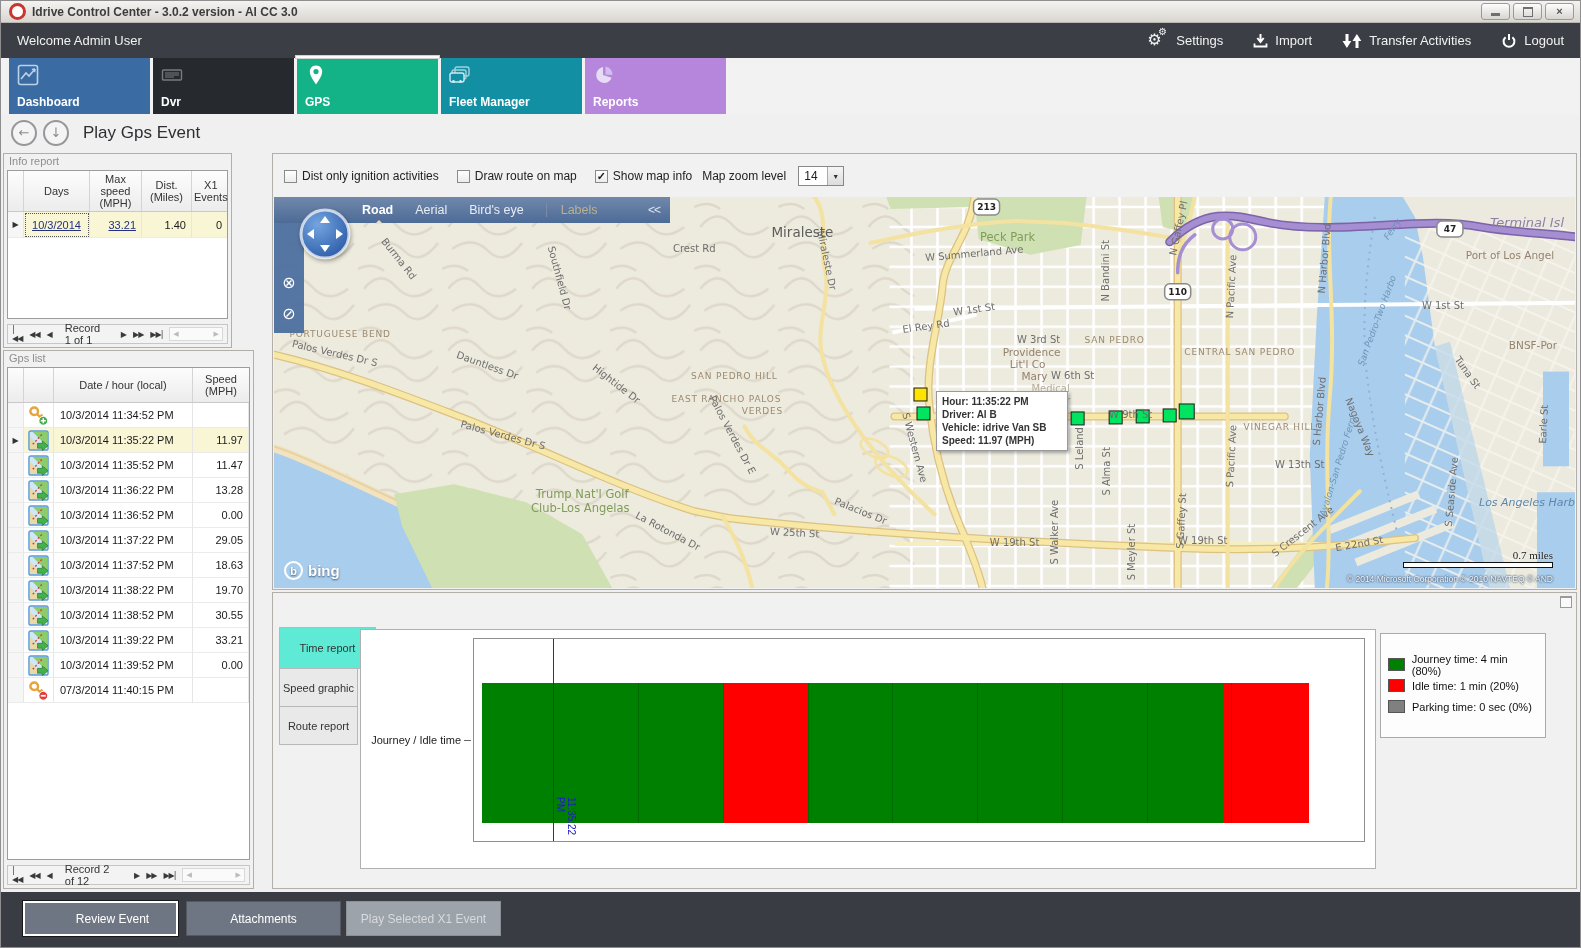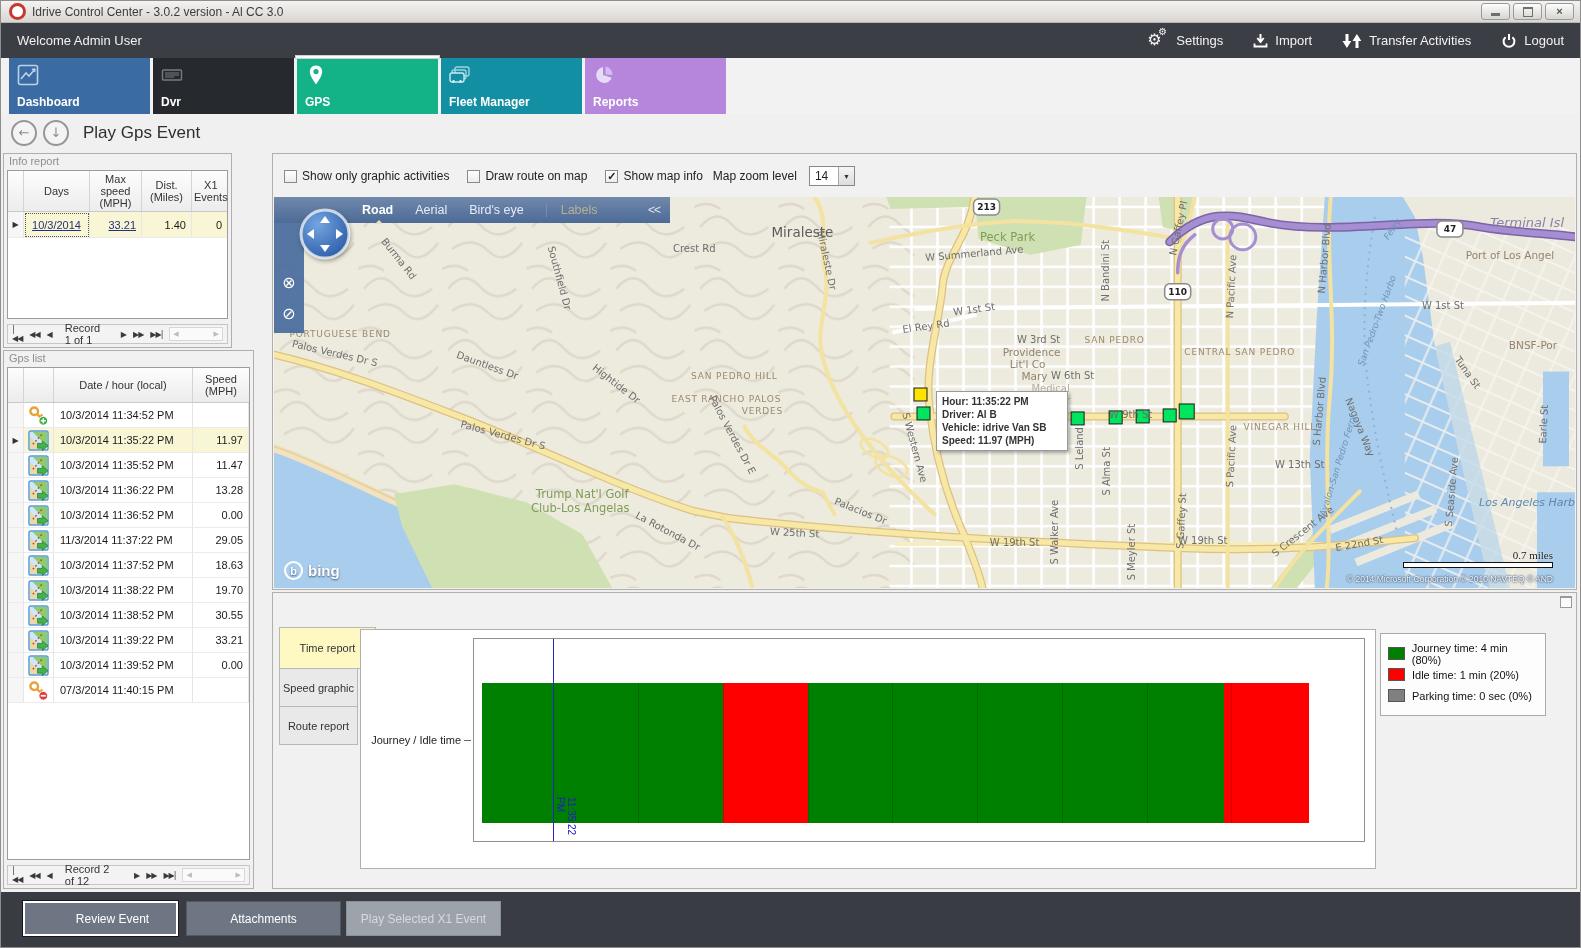--- a/index.html
+++ b/index.html
@@ -4,21 +4,21 @@
 <style>
   html,body{margin:0;padding:0;background:#cfcfcf;}
   body{width:1581px;height:948px;position:relative;font-family:"Liberation Sans",sans-serif;overflow:hidden;
        -webkit-font-smoothing:antialiased;}
   .app{position:absolute;inset:0;background:#f0f0f0;border:1px solid #8e8e8e;box-sizing:border-box;}
 
   
   .titlebar{position:absolute;left:0;top:0;right:0;height:22px;background:linear-gradient(#f4f3f1,#d9d6d1);
             border-bottom:1px solid #b9b6b1;display:flex;align-items:center;padding:0 6px;box-sizing:border-box;}
   .applogo{width:11px;height:11px;border:3px solid #c8372f;border-radius:50%;background:#fff;margin:0 6px 0 2px;}
-  .apptitle{font-size:12px;font-weight:normal;color:#3c3c3c;}
+  .apptitle{font-size:12px;font-weight:bold;color:#3c3c3c;}
   .wincontrols{margin-left:auto;display:flex;gap:3px;}
   .winbtn{width:27px;height:15px;border:1px solid #9a99a0;border-radius:3px;background:linear-gradient(#fdfdfd,#d7d5d1);
           display:flex;align-items:center;justify-content:center;font-size:10px;color:#555;line-height:1;}
   .winbtn .mini{width:9px;height:3px;background:#6f6f6f;margin-top:6px;}
   .winbtn .maxi{width:8px;height:7px;border:1px solid #6f6f6f;border-top-width:2px;}
   .winbtn.close{font-size:11px;font-weight:bold;color:#555;}
 
   
   .topbar{position:absolute;left:0;top:22px;right:0;height:35px;background:#3b3e44;display:flex;align-items:center;
           padding:0 16px;box-sizing:border-box;color:#f2f2f2;}
@@ -125,32 +125,32 @@
   .mapscale .sb{margin-top:1px;height:4px;border:1px solid #111;background:#fff;}
   .mapcopy{position:absolute;right:22px;bottom:4px;font-size:8.5px;color:#f2f4f8;text-shadow:0 0 2px #3a4e68,0 0 2px #3a4e68;}
   .maptip{position:absolute;left:662px;top:194px;width:120px;background:#fff;border:1px solid #9a9a9a;
           box-shadow:2px 2px 3px rgba(0,0,0,.3);padding:3px 5px;font-size:10px;font-weight:bold;color:#333;line-height:13px;white-space:nowrap;}
 
   
   .vtabs{position:absolute;left:6px;top:34px;width:79px;}
   .vtab{height:38px;background:#e9e9e9;border:1px solid #b8b8b8;border-top-width:0;display:flex;align-items:center;
         justify-content:center;font-size:11px;color:#333;box-sizing:border-box;}
   .vtab:first-child{border-top-width:1px;}
-  .vtab.active{background:#fef9c3;width:97px;height:42px;}
+  .vtab.active{background:#5eead4;width:97px;height:42px;}
   .chart-box{position:absolute;left:87px;top:36px;width:1014px;height:238px;background:#fff;border:1px solid #b0b0b0;}
   .ylabel{position:absolute;left:0;top:104px;width:100px;text-align:right;font-size:11px;color:#222;}
   .ytick{position:absolute;left:103px;top:110px;width:7px;height:1px;background:#666;}
   .plot{position:absolute;left:112px;top:8px;right:10px;bottom:26px;border:1px solid #8f8f8f;}
   .bar{position:absolute;left:0.9%;top:22%;width:92.9%;height:69%;display:flex;}
   .seg{height:100%;}
   .gridline{position:absolute;top:0;bottom:0;width:1px;background:rgba(0,0,0,.16);}
   .markerline{position:absolute;top:0;bottom:0;width:1px;background:#2626c8;}
   .markerlabel{position:absolute;top:78%;writing-mode:vertical-rl;font-size:10px;color:#2020c0;background:rgba(255,255,255,.0);}
   .legend{position:absolute;right:30px;top:40px;width:166px;border:1px solid #aaa;background:#fdfdfd;
-          padding:9px 7px;box-sizing:border-box;margin-left:15px;}
+          padding:20px 7px;box-sizing:border-box;margin-left:15px;}
   .lrow{display:flex;align-items:center;gap:7px;font-size:11px;color:#111;height:21px;}
   .lsw{width:17px;height:13px;border:1px solid #555;box-sizing:border-box;}
 
   
   .footer{position:absolute;left:0;bottom:0;right:0;height:55px;background:#393c42;}
   .fbtn{position:absolute;top:9px;height:35px;width:155px;display:flex;align-items:center;justify-content:center;
         font-size:12px;color:#fff;background:#6f7683;box-sizing:border-box;}
   .fbtn.focusring{border:2px solid #fff;box-shadow:0 0 0 1px #17181c;padding-left:24px;}
   .fbtn.plain{border:1px solid #55595f;}
   .fbtn.disabled{background:#9da3ab;color:#d7dade;border:1px solid #8b9097;}
@@ -379,21 +379,21 @@
               <div class="gc cd">10/3/2014 11:36:52 PM</div>
               <div class="gc cs">0.00</div>
             </div>
             <div class="grow">
               <div class="gc cm"></div>
               <div class="gc ci">
                 <svg class="ric" viewBox="0 0 22 22">
                   <use href="#sym-gps"></use>
                 </svg>
               </div>
-              <div class="gc cd">11/3/2014 11:37:22 PM</div>
+              <div class="gc cd">10/3/2014 11:37:22 PM</div>
               <div class="gc cs">29.05</div>
             </div>
             <div class="grow">
               <div class="gc cm"></div>
               <div class="gc ci">
                 <svg class="ric" viewBox="0 0 22 22">
                   <use href="#sym-gps"></use>
                 </svg>
               </div>
               <div class="gc cd">10/3/2014 11:37:52 PM</div>
@@ -464,21 +464,21 @@
             <span>▶</span>
           </span>
       </div>
     </div>
 
     <div class="panel" id="panel-map">
       <span class="panelmax"></span>
       <div class="map-controls">
         <span class="cbgroup">
           <span class="cbx"></span>
-          <span>Show only graphic activities</span>
+          <span>Dist only ignition activities</span>
         </span>
         <span class="cbgroup">
           <span class="cbx"></span>
           <span>Draw route on map</span>
         </span>
         <span class="cbgroup" style="margin-right:2px;">
           <span class="cbx">✓</span>
           <span>Show map info</span>
         </span>
         <span>Map zoom level</span>

